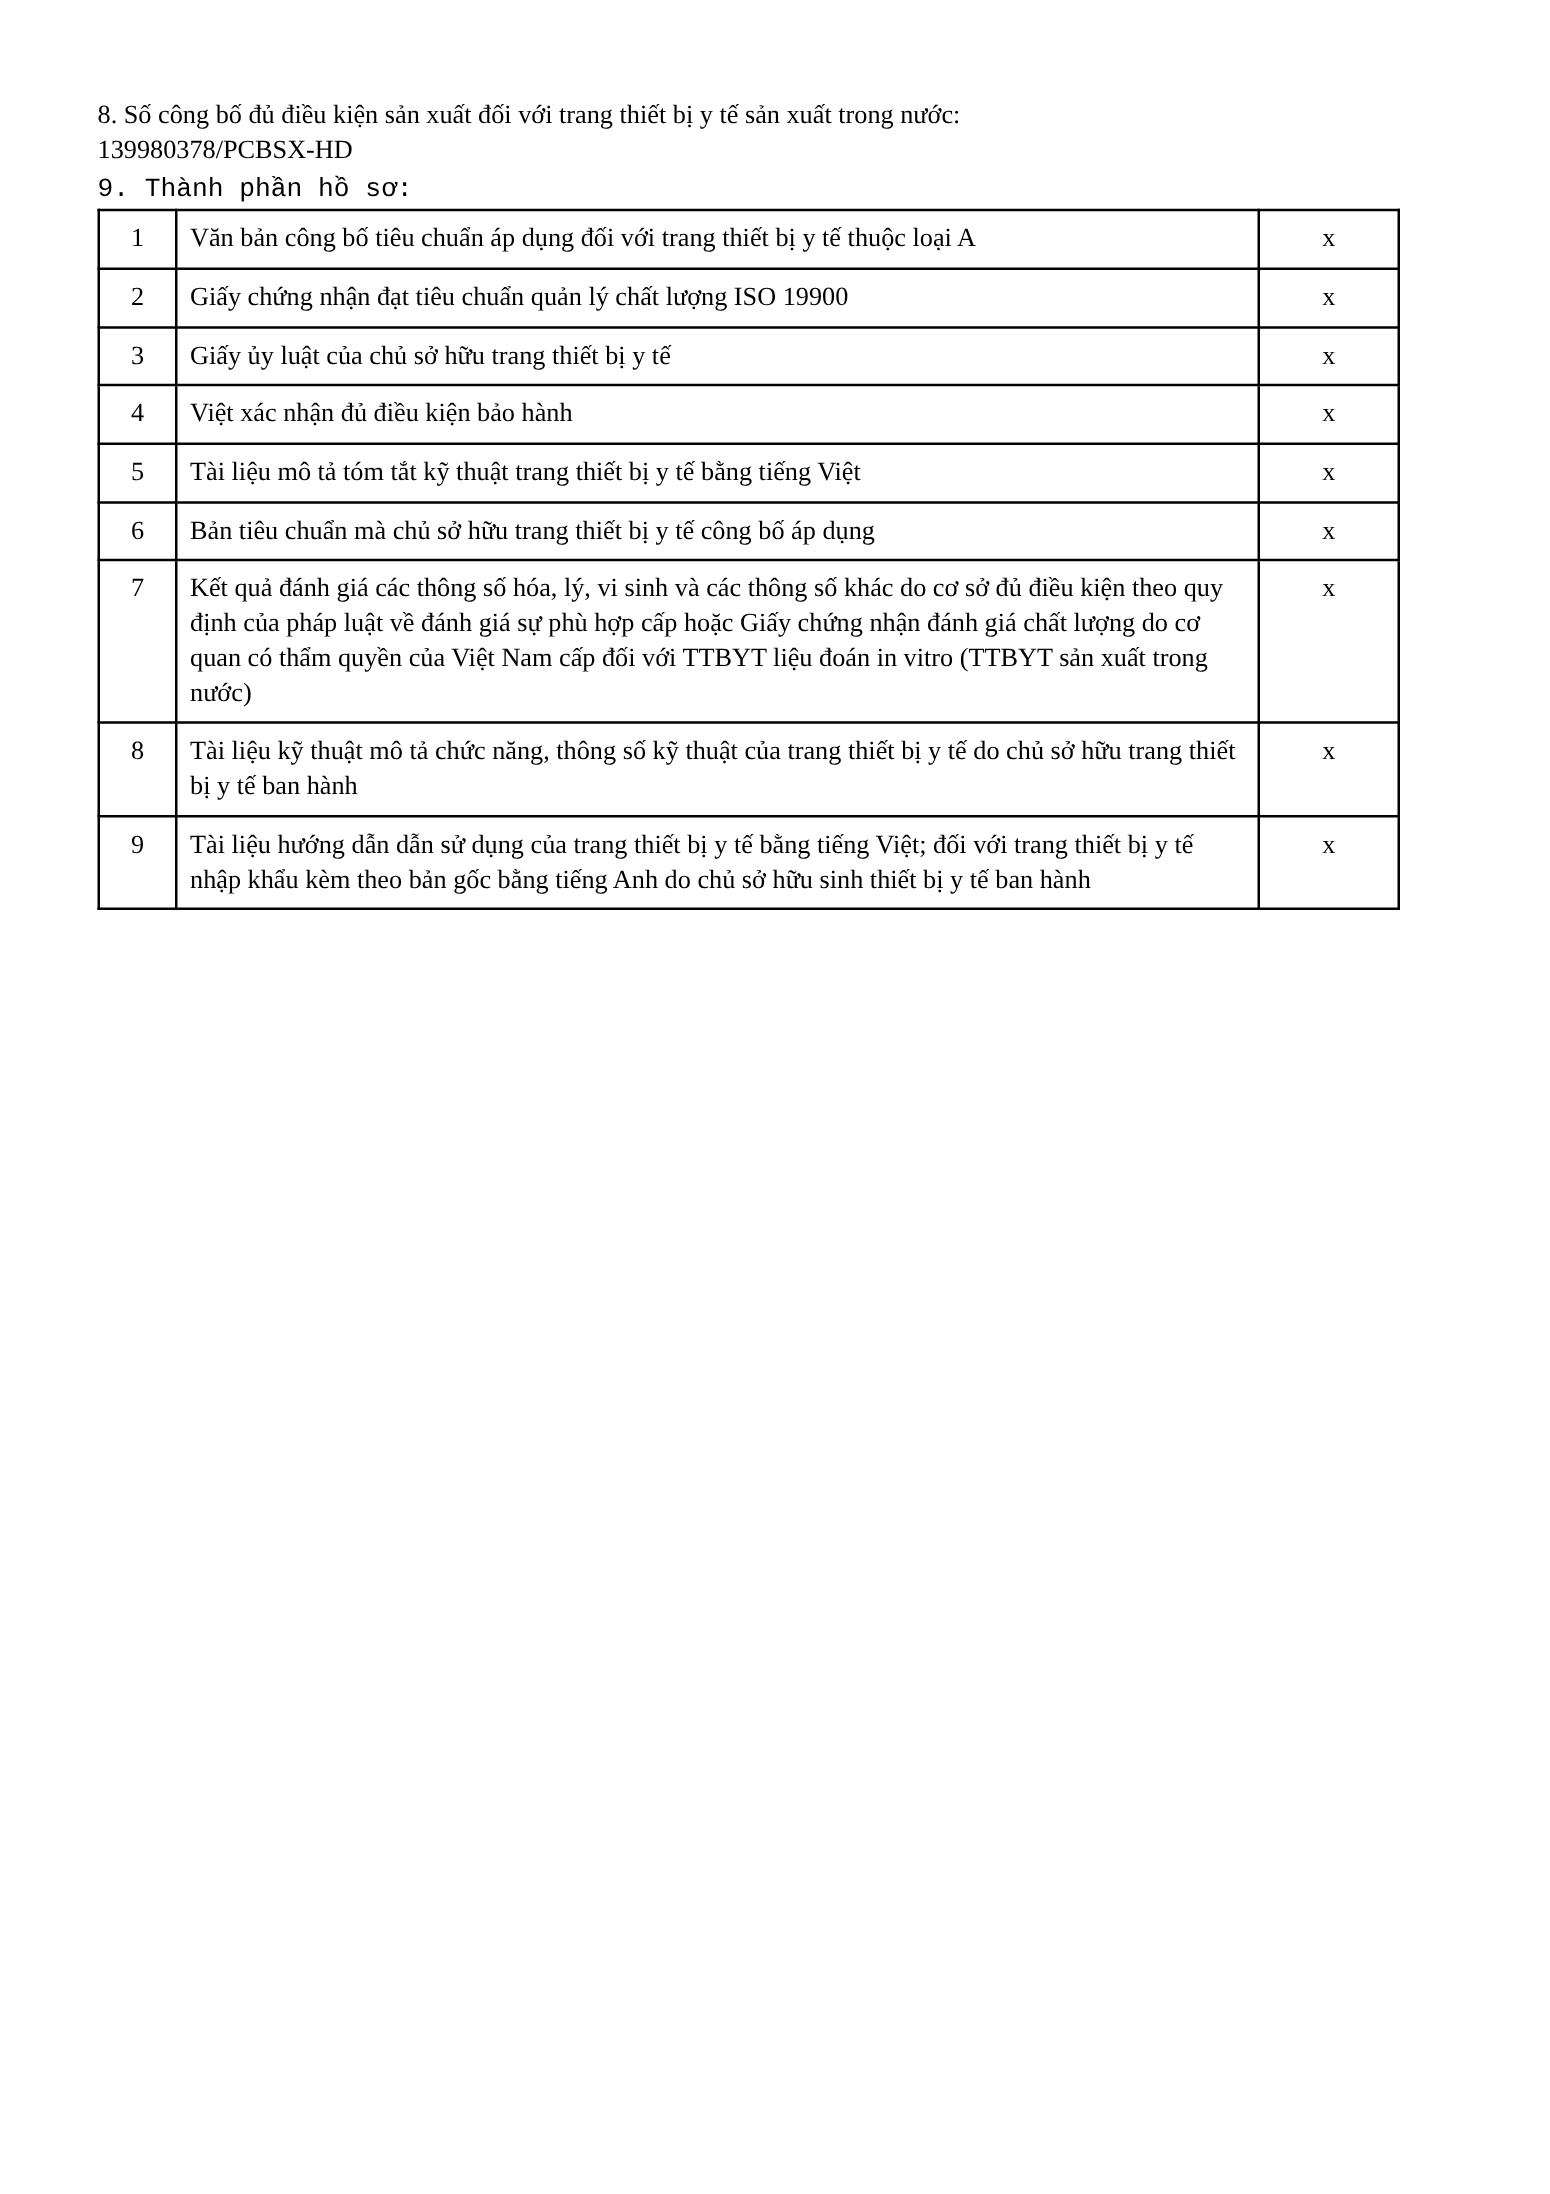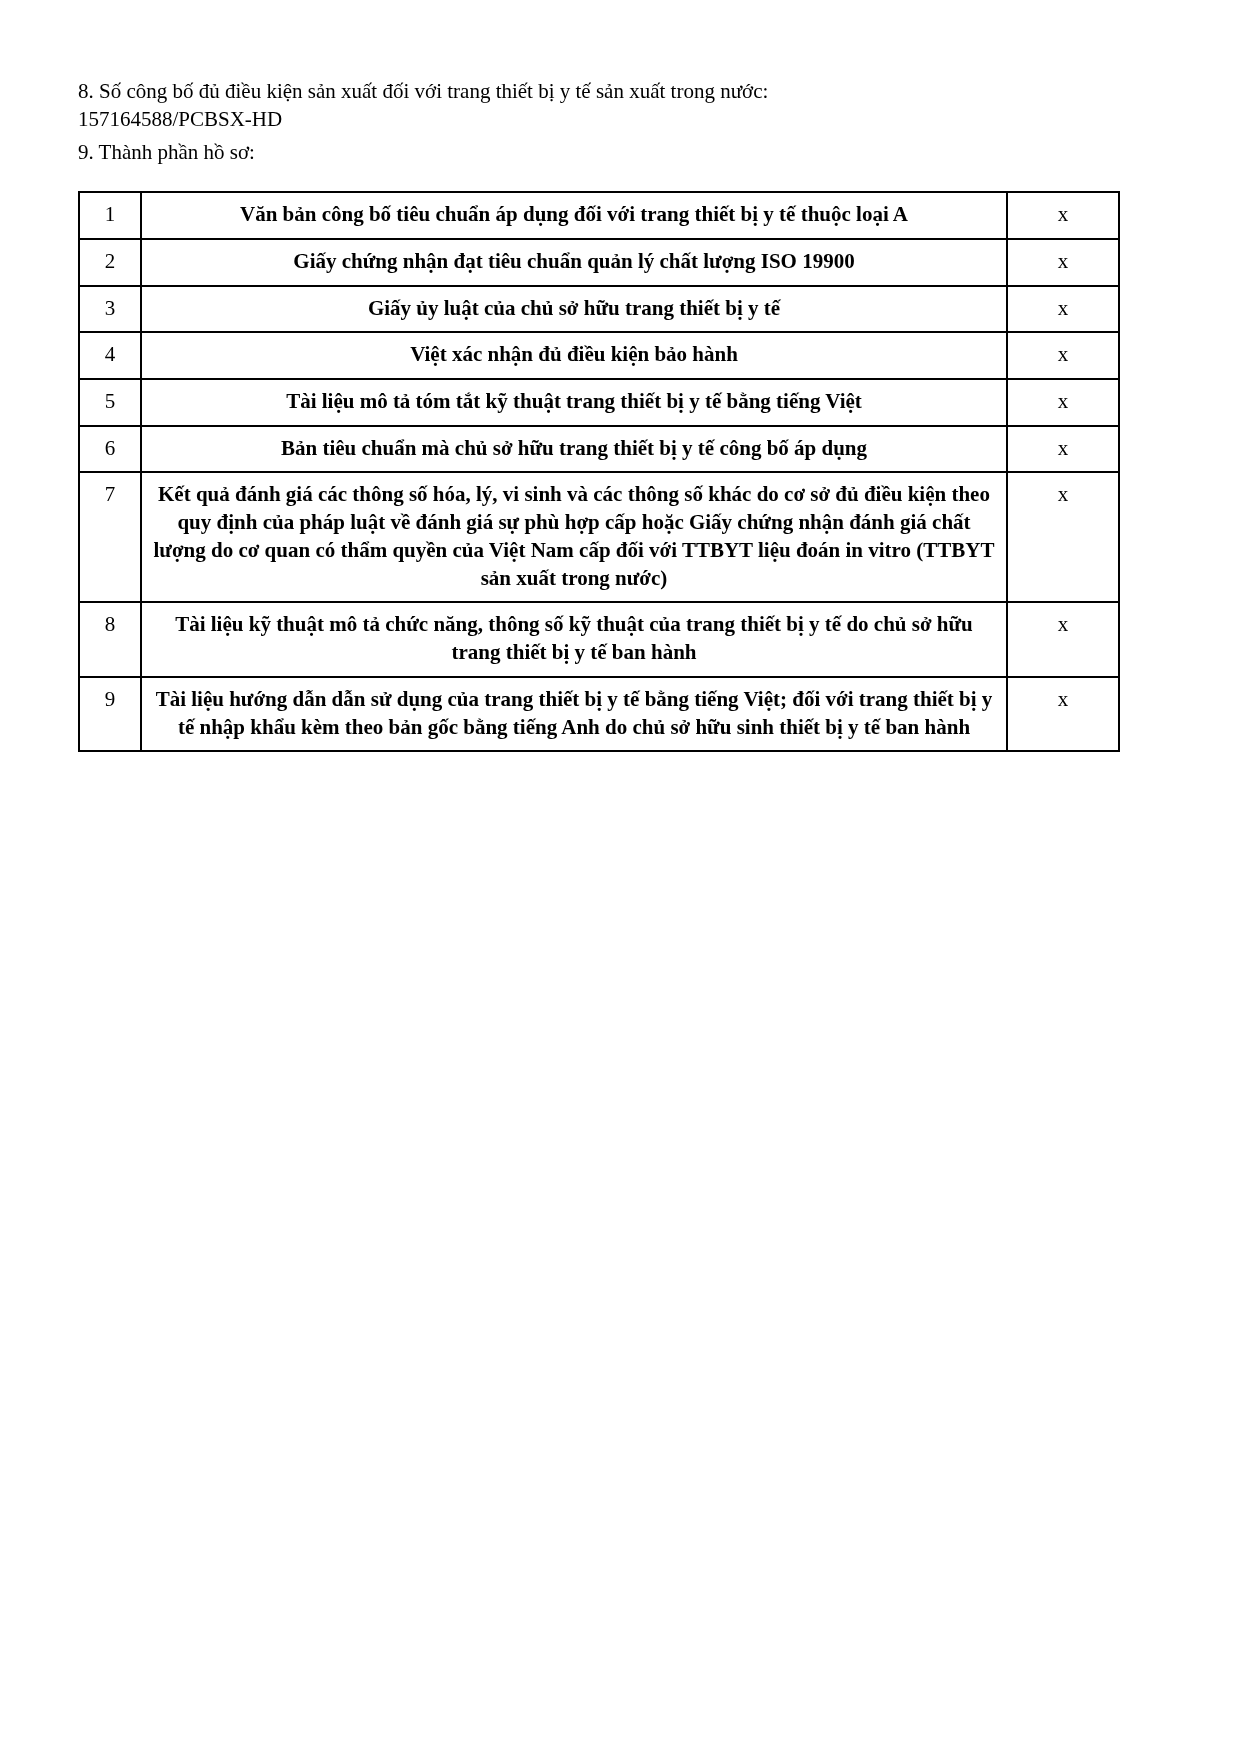--- a/index.html
+++ b/index.html
@@ -18,56 +18,56 @@
     font-size: 21px;
     line-height: 1.32;
   }
   .para {
     margin-bottom: 2px;
   }
   .para-8 {
     margin-bottom: 6px;
   }
   .para-9 {
-    margin-bottom: 24px;
+    margin-bottom: 0;
+    font-family: Liberation Mono, monospace;
   }
   table.doc-table {
     border-collapse: collapse;
     width: 1042px;
     table-layout: fixed;
   }
   table.doc-table td {
     border: 2px solid #000000;
     vertical-align: top;
     padding: 8px 10px 9px 10px;
     font-size: 21px;
     line-height: 1.32;
   }
   td.c-no {
     width: 62px;
     text-align: center;
   }
   td.c-desc {
     width: auto;
-    text-align: center;
-    font-weight: bold;
+    text-align: left;
   }
   td.c-mark {
     width: 112px;
     text-align: center;
   }
 </style>
 </head>
 <body>
 
 <div class="page">
 
   <div class="para para-8">
     <span>8. Số công bố đủ điều kiện sản xuất đối với trang thiết bị y tế sản xuất trong nước:</span><br>
-    <span>157164588/PCBSX-HD</span>
+    <span>139980378/PCBSX-HD</span>
   </div>
 
   <div class="para para-9">
     <span>9. Thành phần hồ sơ:</span>
   </div>
 
   <table class="doc-table">
     <tbody>
       <tr>
         <td class="c-no">1</td>

